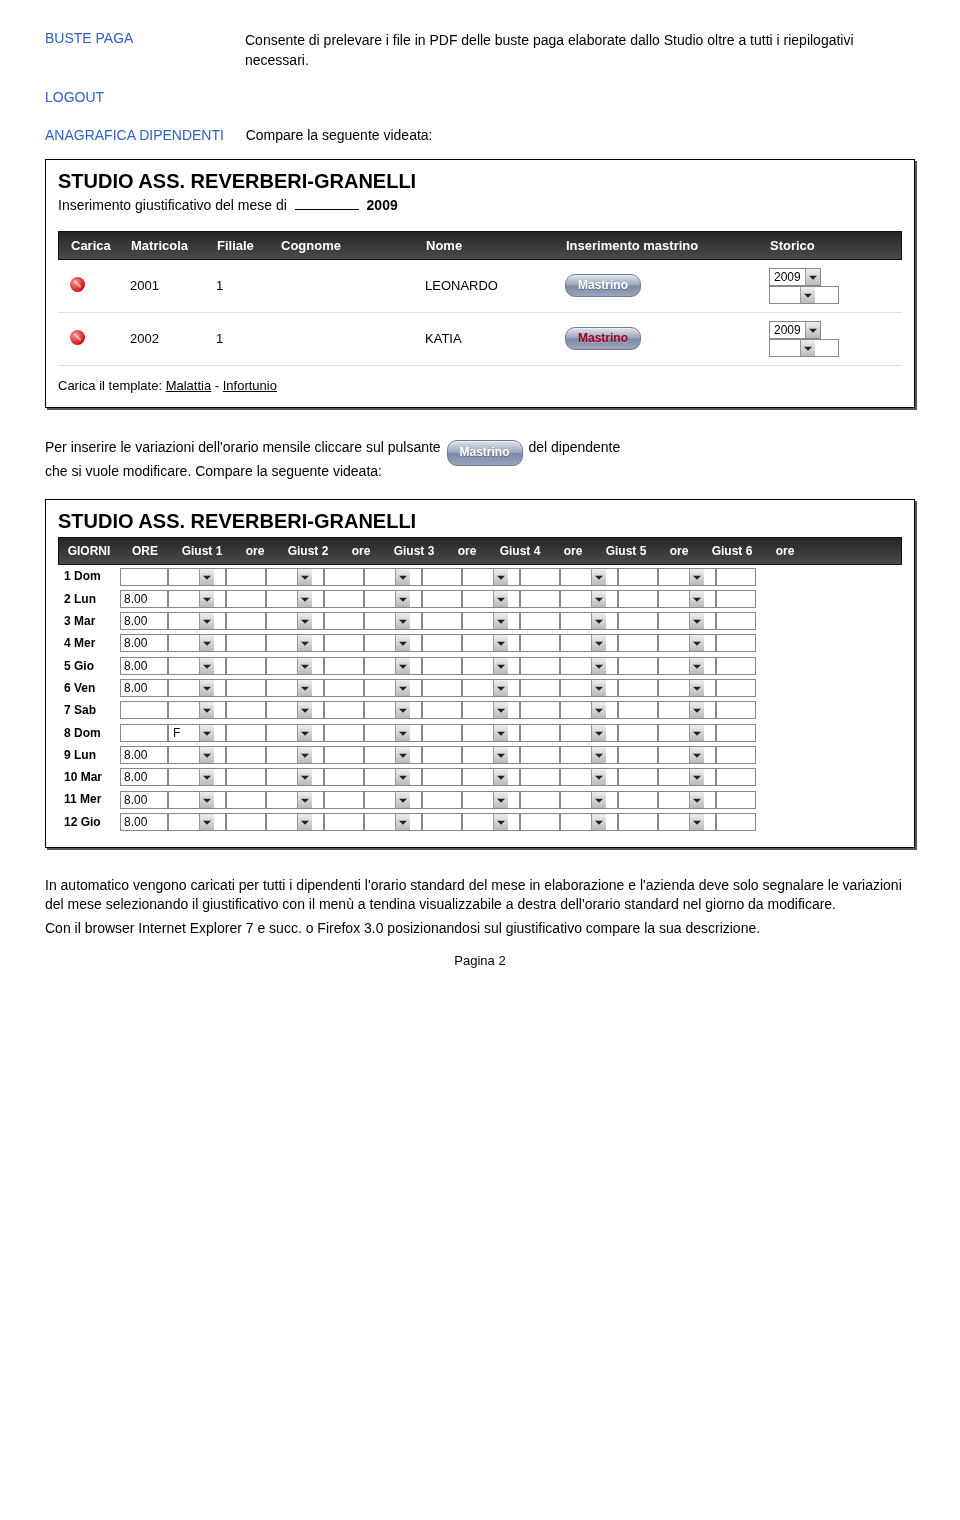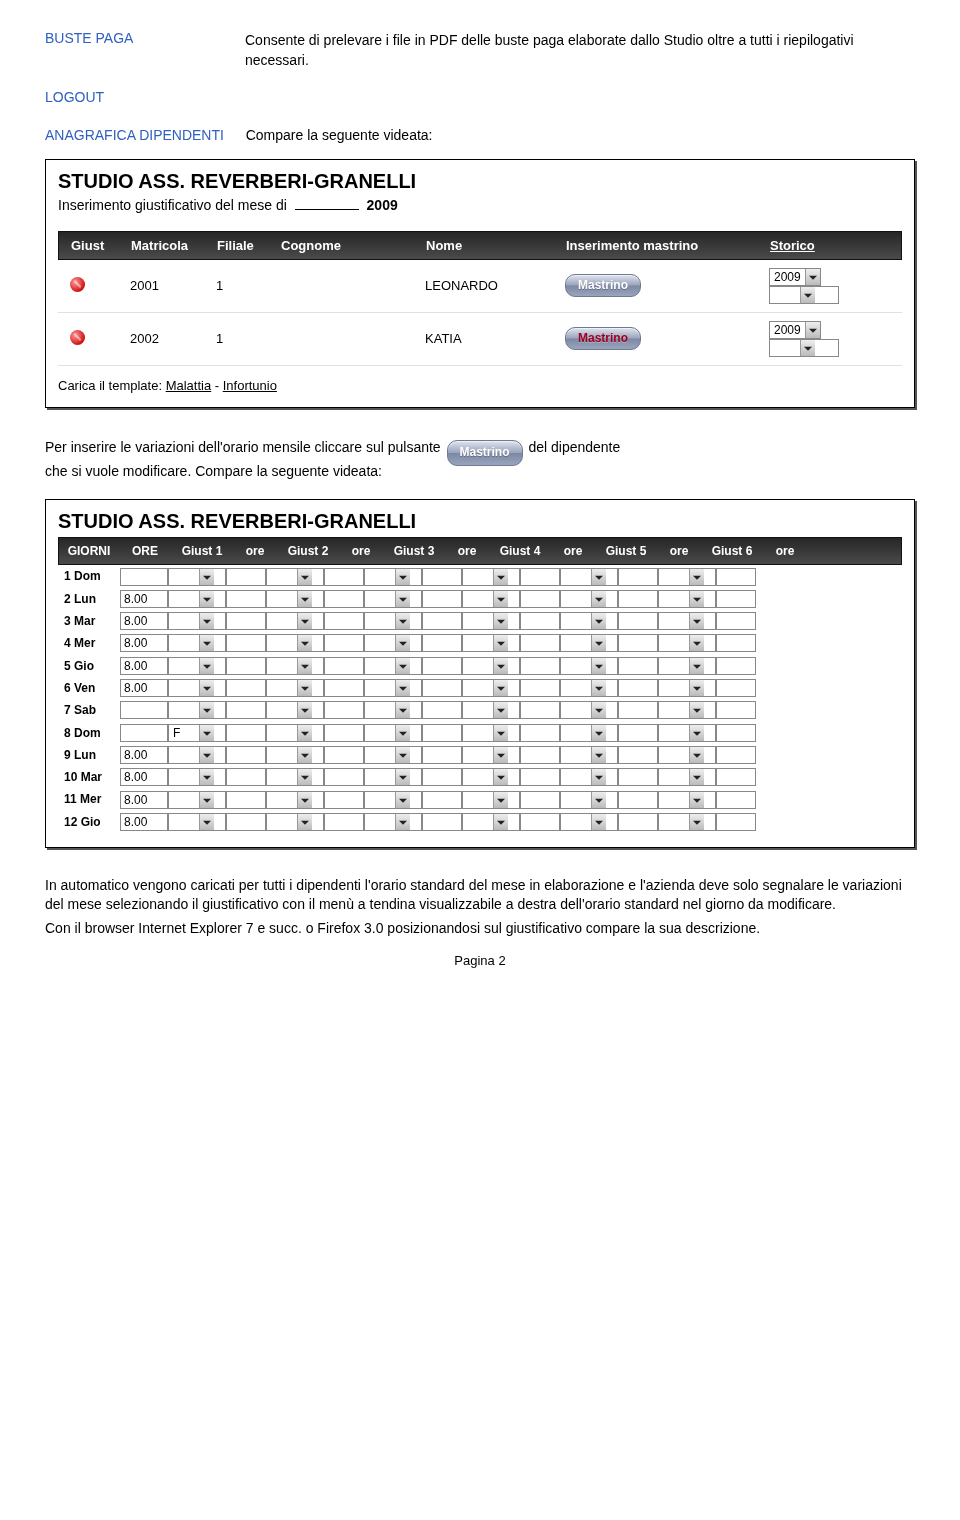--- a/index.html
+++ b/index.html
@@ -153,21 +153,21 @@
     border-left: 4px solid transparent;
     border-right: 4px solid transparent;
     border-top: 4px solid #222;
   }
   .cols-emp .c-fatto { width: 52px; }
   .cols-emp .c-matr  { width: 78px; }
   .cols-emp .c-fil   { width: 56px; }
   .cols-emp .c-cog   { width: 90px; }
   .cols-emp .c-nome  { width: 132px; margin-left: 47px; }
   .cols-emp .c-ins   { width: 196px; }
-  .cols-emp .c-stor  { flex: 1; text-decoration: underline; }
+  .cols-emp .c-stor  { flex: 1; }
   .tmpl-row {
     font-size: 13px;
     margin-top: 12px;
   }
   .tmpl-row .u { text-decoration: underline; }
   .para {
     line-height: 1.4;
     margin-top: 4px;
   }
   .mastrino-inline {
@@ -225,21 +225,21 @@
 <div class="window-frame">
   <div class="window-inner">
     <div class="studio-title">STUDIO ASS. REVERBERI-GRANELLI</div>
     <div class="studio-sub">
       <span>Inserimento giustificativo del mese di</span>
       <span class="blank-line"></span>
       <b>2009</b>
     </div>
 
     <div class="hdr-bar cols-emp">
-      <div class="c-fatto">Giust</div>
+      <div class="c-fatto">Carica</div>
       <div class="c-matr">Matricola</div>
       <div class="c-fil">Filiale</div>
       <div class="c-cog">Cognome</div>
       <div class="c-nome">Nome</div>
       <div class="c-ins">Inserimento mastrino</div>
       <div class="c-stor">Storico</div>
     </div>
 
     <div id="emp-rows">
         <div class="emp-row cols-emp">

